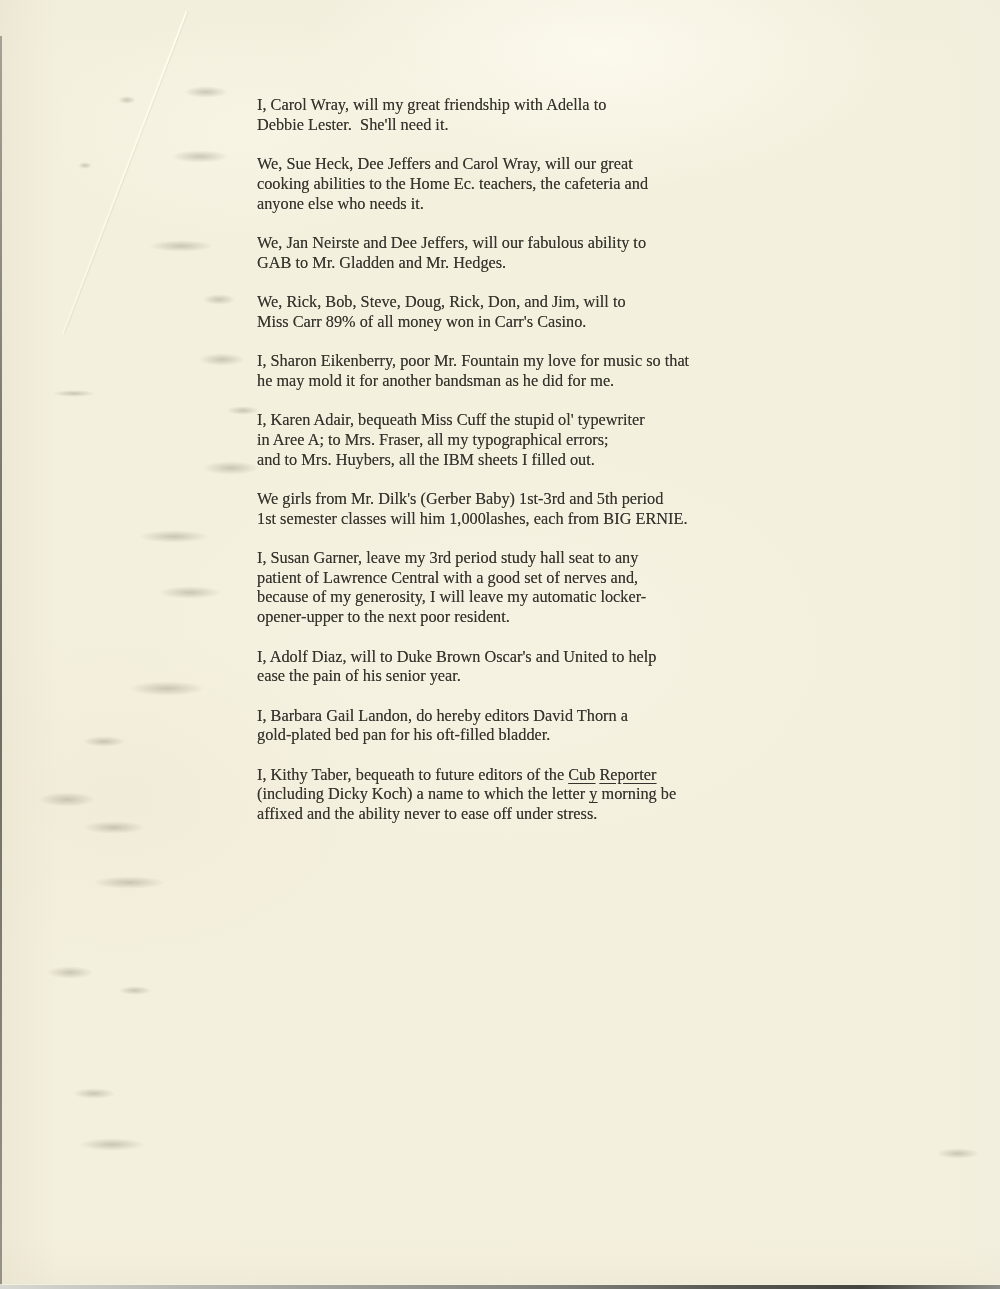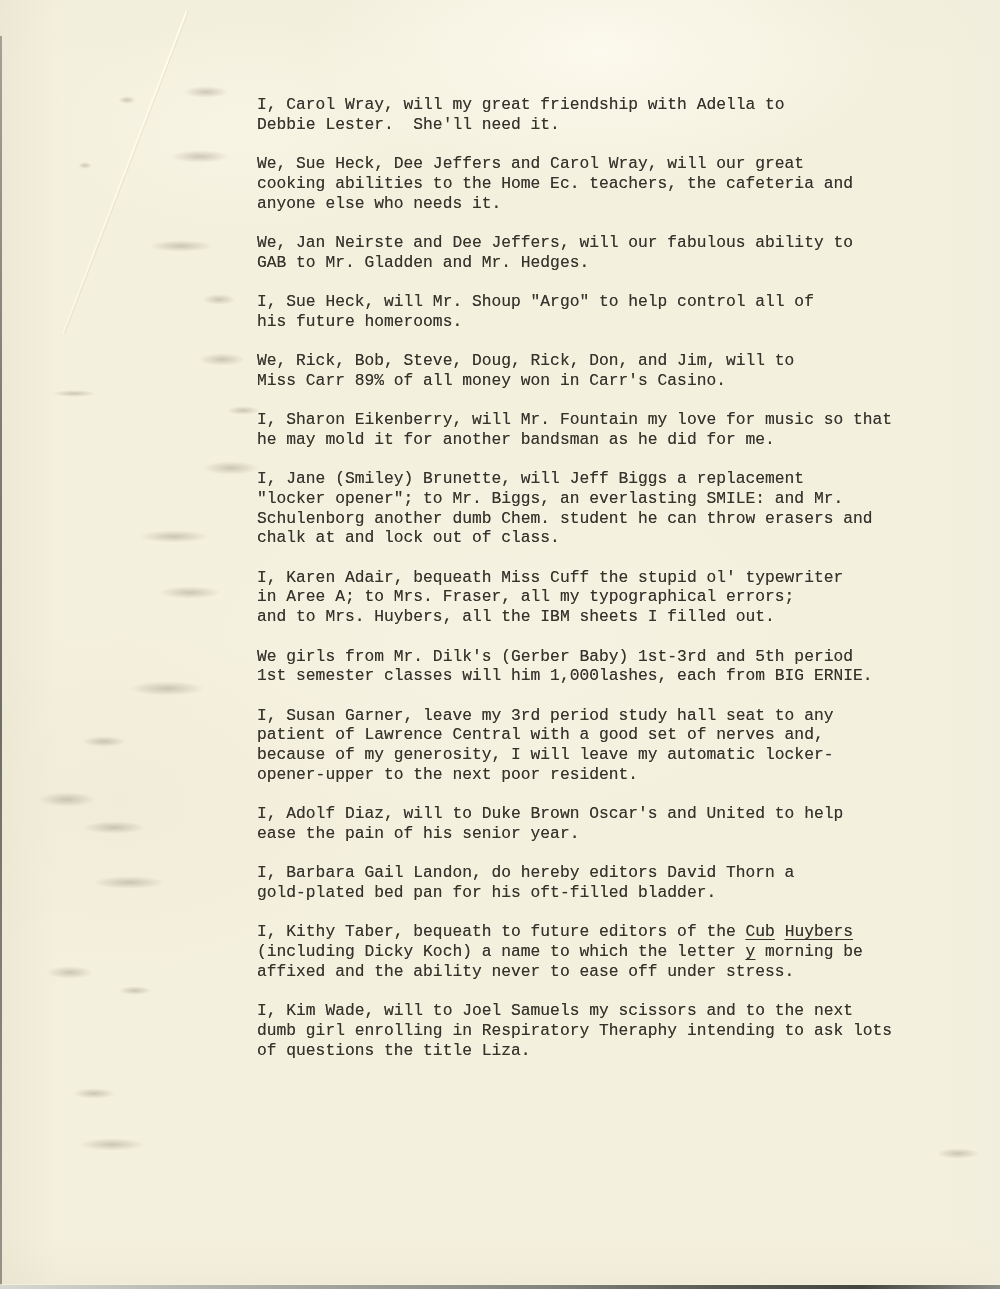--- a/index.html
+++ b/index.html
@@ -13,20 +13,21 @@
   .page {
     position: absolute; inset: 0;
     background-color: #f4f0de;
     background-image:
       radial-gradient(ellipse 420px 200px at 60% 4%, rgba(253,251,240,.85), rgba(253,251,240,0) 70%),
       radial-gradient(ellipse 300px 160px at 25% 10%, rgba(250,247,232,.6), rgba(250,247,232,0) 70%),
       radial-gradient(ellipse 500px 300px at 50% 50%, rgba(250,246,232,.35), rgba(250,246,232,0) 75%),
       radial-gradient(ellipse 360px 240px at 12% 62%, rgba(236,230,208,.4), rgba(236,230,208,0) 70%),
       linear-gradient(90deg, rgba(226,220,198,.4) 0, rgba(226,220,198,0) 6%, rgba(226,220,198,0) 94%, rgba(240,236,222,.35) 100%),
       linear-gradient(180deg, rgba(240,236,220,.3) 0, rgba(240,236,220,0) 5%, rgba(240,236,220,0) 96%, rgba(232,226,204,.4) 100%);
+    font-family: Liberation Serif, serif;
   }
   
   .edge-left {
     position: absolute; left: 0; top: 36px; bottom: 0; width: 2px;
     background: linear-gradient(180deg, #979589 0%, #6b6a60 30%, #595850 55%, #716f66 80%, #87857a 100%);
     opacity: .85;
   }
   .edge-bottom {
     position: absolute; left: 0; right: 0; bottom: 0; height: 4px;
     background: linear-gradient(90deg, #d9d9d3 0%, #b9b9b3 18%, #9c9c96 38%, #84847e 55%, #5a5a54 72%, #45453f 86%, #8d8d87 100%);
@@ -93,44 +94,35 @@
   <div class="smudge" style="left:936px; top:1148px; width:44px; height:11px;"></div>
 
   <div class="doc">
       <p>I, Carol Wray, will my great friendship with Adella to
 Debbie Lester.  She'll need it.</p>
       <p>We, Sue Heck, Dee Jeffers and Carol Wray, will our great
 cooking abilities to the Home Ec. teachers, the cafeteria and
 anyone else who needs it.</p>
       <p>We, Jan Neirste and Dee Jeffers, will our fabulous ability to
 GAB to Mr. Gladden and Mr. Hedges.</p>
-      <p>I, Sue Heck, will Mr. Shoup "Argo" to help control all of
-his future homerooms.</p>
       <p>We, Rick, Bob, Steve, Doug, Rick, Don, and Jim, will to
 Miss Carr 89% of all money won in Carr's Casino.</p>
-      <p>I, Sharon Eikenberry, will Mr. Fountain my love for music so that
+      <p>I, Sharon Eikenberry, poor Mr. Fountain my love for music so that
 he may mold it for another bandsman as he did for me.</p>
-      <p>I, Jane (Smiley) Brunette, will Jeff Biggs a replacement
-"locker opener"; to Mr. Biggs, an everlasting SMILE: and Mr.
-Schulenborg another dumb Chem. student he can throw erasers and
-chalk at and lock out of class.</p>
       <p>I, Karen Adair, bequeath Miss Cuff the stupid ol' typewriter
 in Aree A; to Mrs. Fraser, all my typographical errors;
 and to Mrs. Huybers, all the IBM sheets I filled out.</p>
       <p>We girls from Mr. Dilk's (Gerber Baby) 1st-3rd and 5th period
 1st semester classes will him 1,000lashes, each from BIG ERNIE.</p>
       <p>I, Susan Garner, leave my 3rd period study hall seat to any
 patient of Lawrence Central with a good set of nerves and,
 because of my generosity, I will leave my automatic locker-
 opener-upper to the next poor resident.</p>
       <p>I, Adolf Diaz, will to Duke Brown Oscar's and United to help
 ease the pain of his senior year.</p>
       <p>I, Barbara Gail Landon, do hereby editors David Thorn a
 gold-plated bed pan for his oft-filled bladder.</p>
-      <p><span>I, Kithy Taber, bequeath to future editors of the </span><span class="u">Cub</span><span> </span><span class="u">Huybers</span>
+      <p><span>I, Kithy Taber, bequeath to future editors of the </span><span class="u">Cub</span><span> </span><span class="u">Reporter</span>
 <span>(including Dicky Koch) a name to which the letter </span><span class="u">y</span><span> morning be</span>
 <span>affixed and the ability never to ease off under stress.</span></p>
-      <p>I, Kim Wade, will to Joel Samuels my scissors and to the next
-dumb girl enrolling in Respiratory Theraphy intending to ask lots
-of questions the title Liza.</p>
     </div>
 
 </div>
 
 </body></html>

